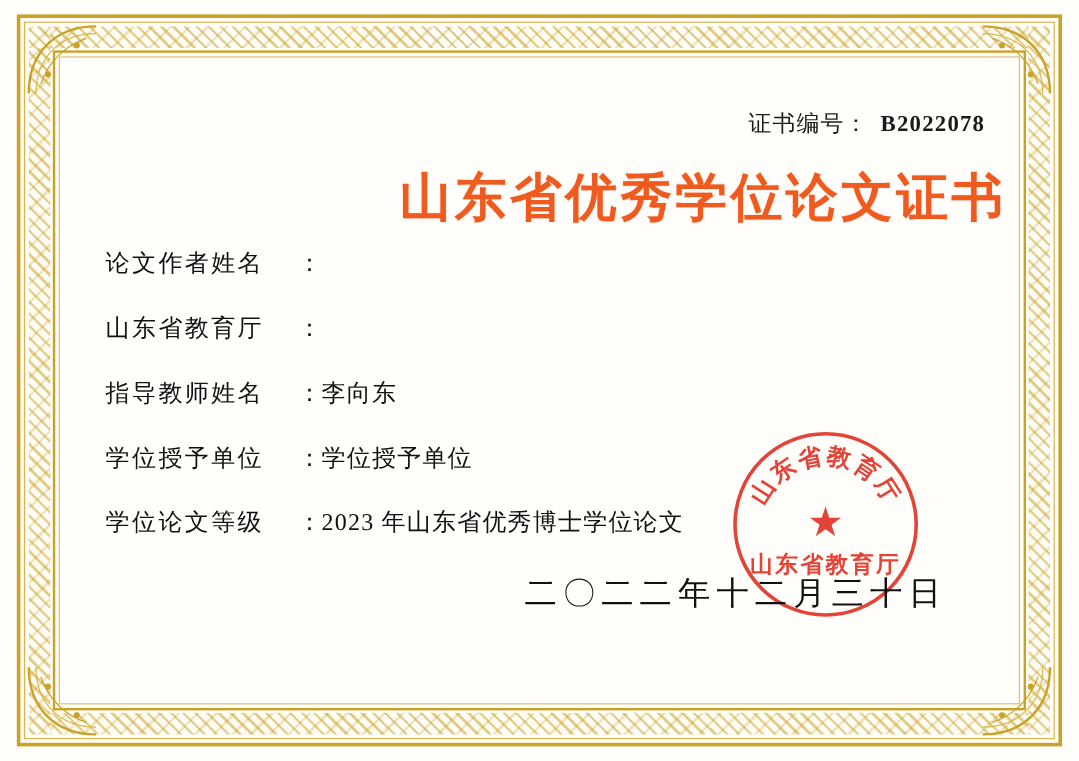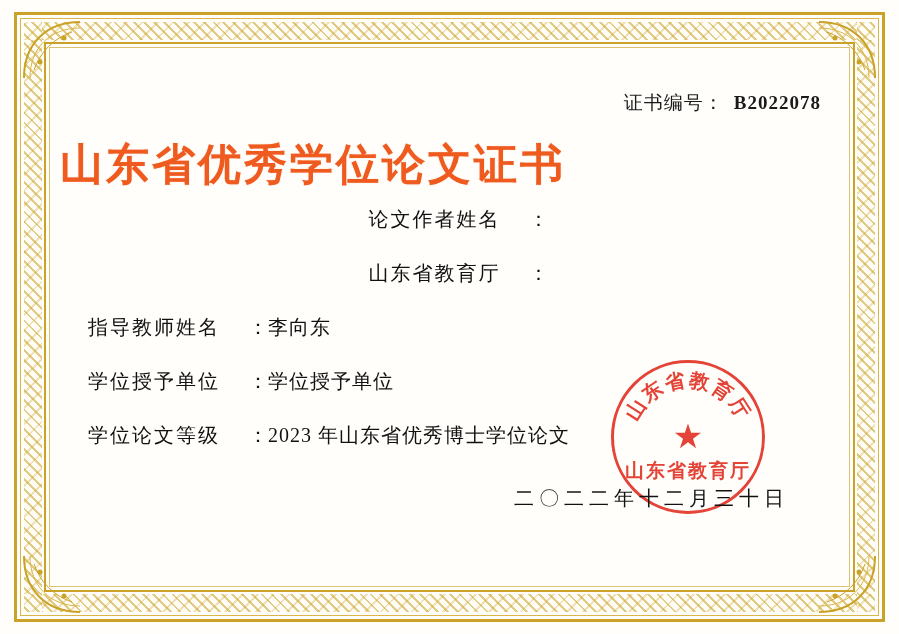--- a/index.html
+++ b/index.html
@@ -102,42 +102,41 @@
     white-space: nowrap;
   }
   .cert-no .label { margin-right: 10px; }
   .cert-no .value { font-weight: bold; font-family: "Liberation Serif", serif; }
 
   .title {
     position: absolute;
     top: 78px;
     left: 0;
     right: 0;
-    text-align: left;
+    text-align: right;
     font-size: 43px;
     font-weight: bold;
     color: #ef5a1e;
     letter-spacing: 3px;
     font-family: "DejaVu Sans", "Liberation Sans", sans-serif;
     text-shadow: 0 0 1px rgba(239,90,30,0.5);
   }
 
   .fields {
     position: absolute;
     top: 148px;
     left: 28px;
     right: 10px;
   }
   .field-row {
     display: flex;
     align-items: baseline;
     margin-bottom: 27px;
     font-size: 20px;
     color: #111;
-    justify-content: center;
   }
   .field-label {
     width: 160px;
     flex: 0 0 160px;
     letter-spacing: 2px;
     white-space: nowrap;
   }
   .field-colon {
     flex: 0 0 14px;
     text-align: left;
@@ -145,21 +144,21 @@
   .field-value {
     flex: 1 1 auto;
     letter-spacing: 1px;
     white-space: nowrap;
   }
 
   .date {
     position: absolute;
     right: 50px;
     bottom: 64px;
-    font-size: 20px;
+    font-size: 27px;
     color: #111;
     letter-spacing: 5px;
     white-space: nowrap;
   }
 
   
   .seal {
     position: absolute;
     right: 74px;
     bottom: 62px;

